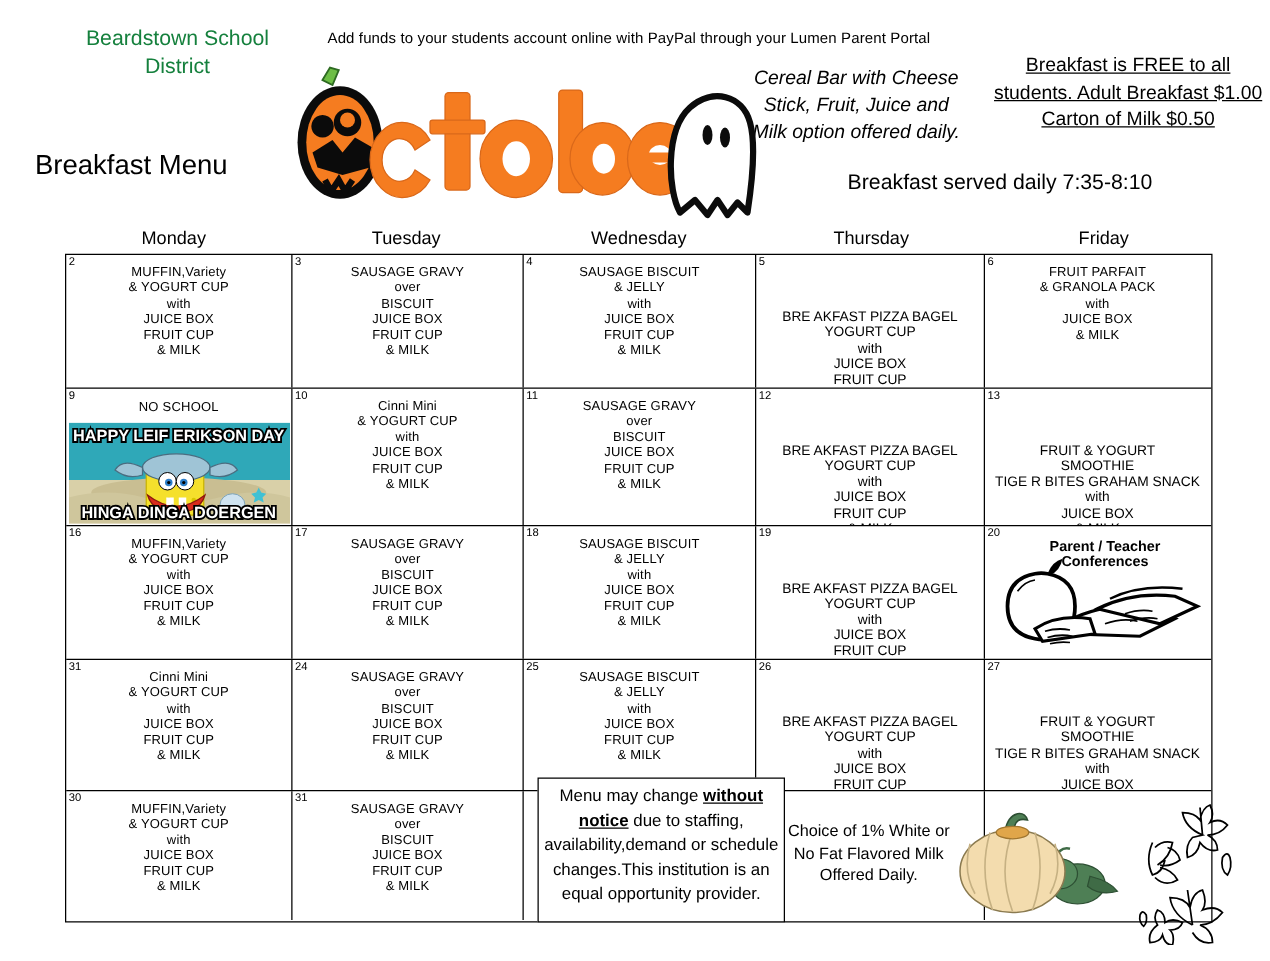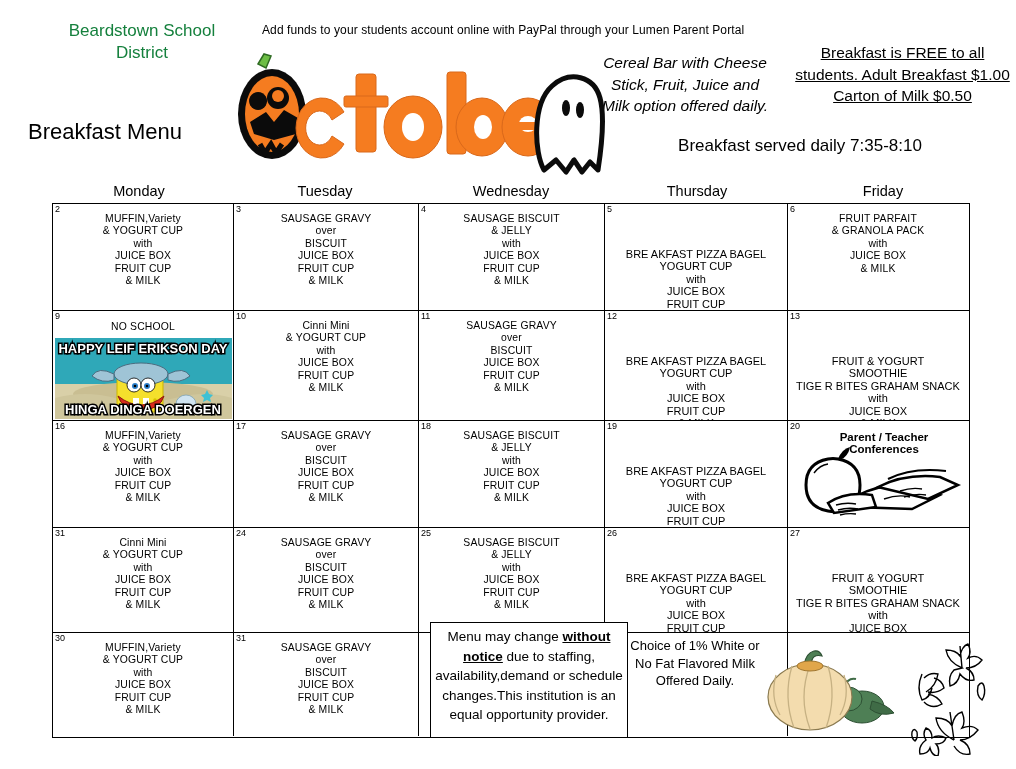--- a/index.html
+++ b/index.html
@@ -201,21 +201,21 @@
     font-size: 13.5px;
     line-height: 19.5px;
     text-align: center;
     padding: 4px 3px 2px 3px;
   }
   #disclaimer u { text-decoration: underline; font-weight: bold; }
 
   #milk-note {
     position: absolute;
     left: 625px;
-    top: 637px;
+    top: 656px;
     width: 140px;
     text-align: center;
     font-size: 13px;
     line-height: 17.5px;
     z-index: 4;
   }
 
   #pumpkin-art {
     position: absolute;
     left: 760px;

